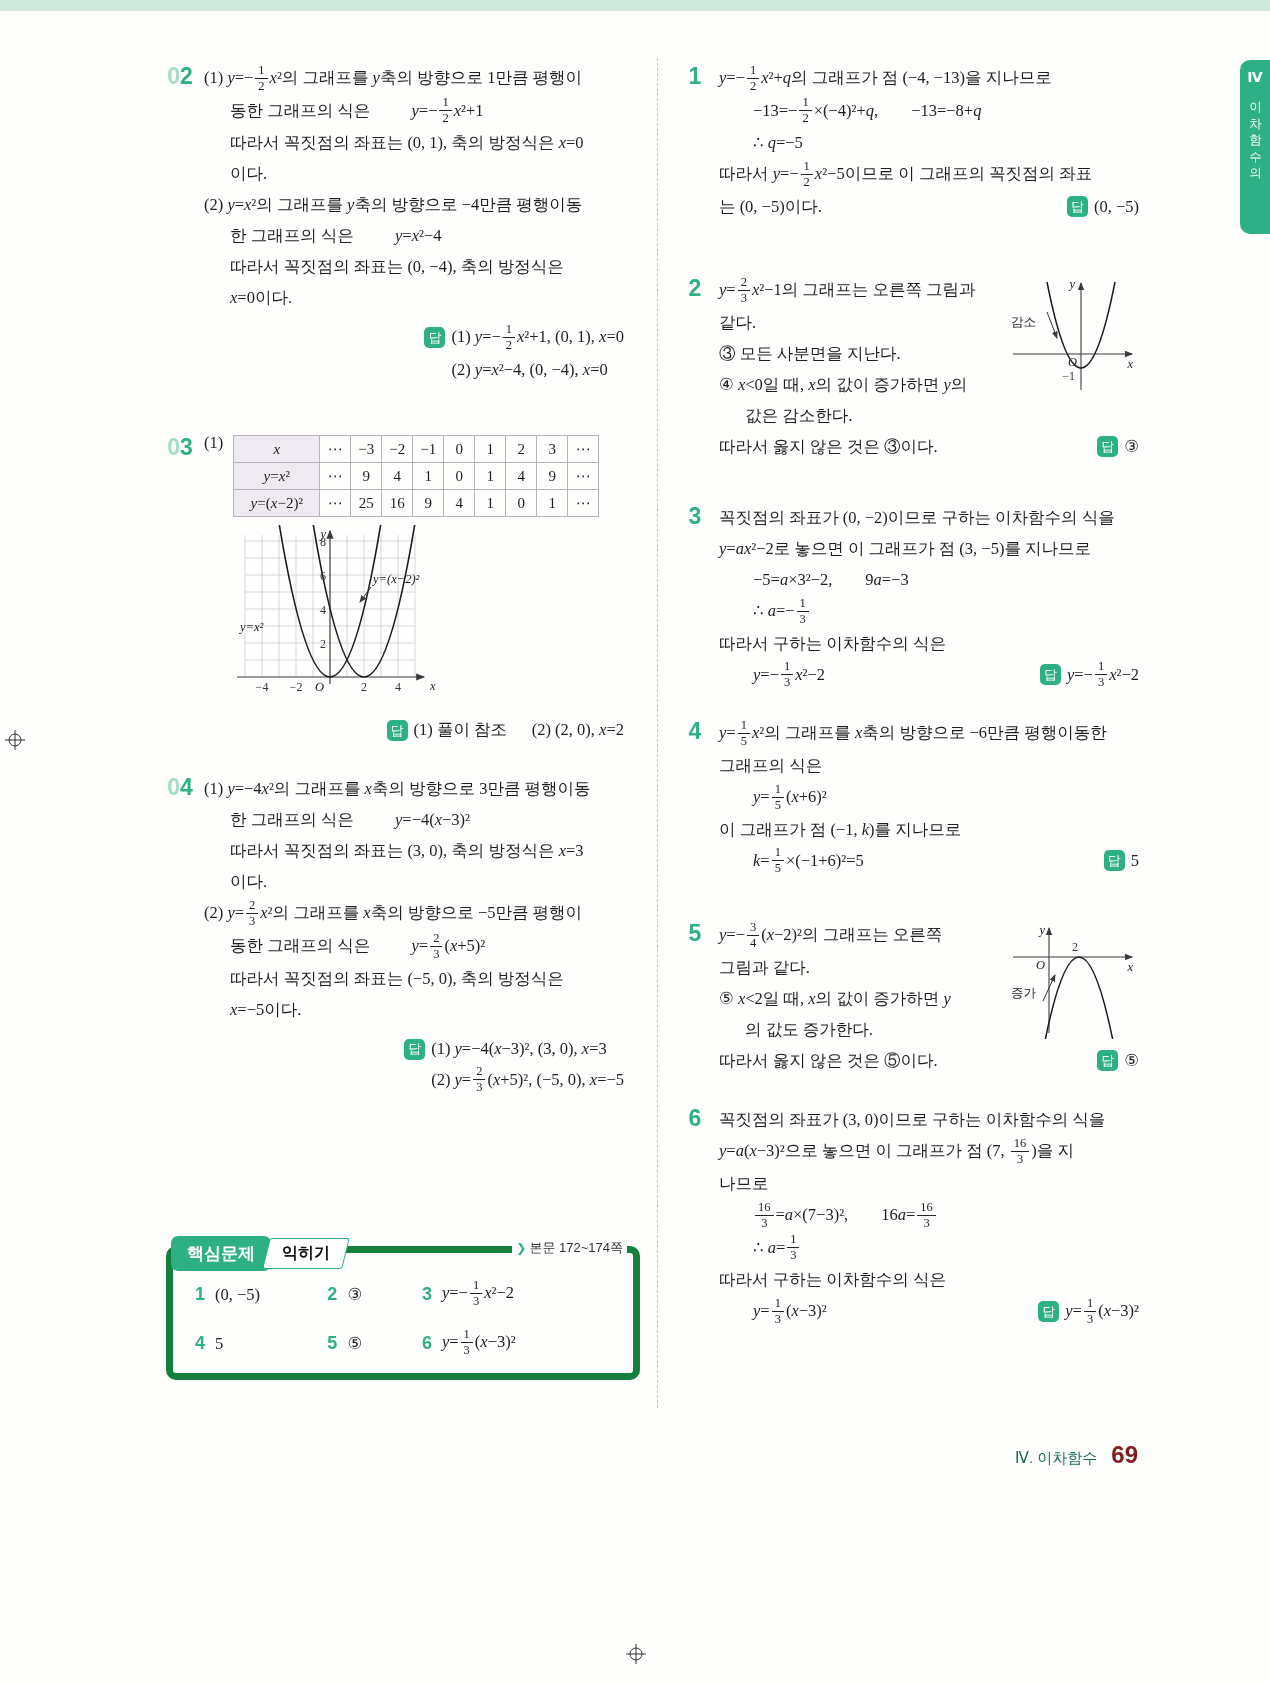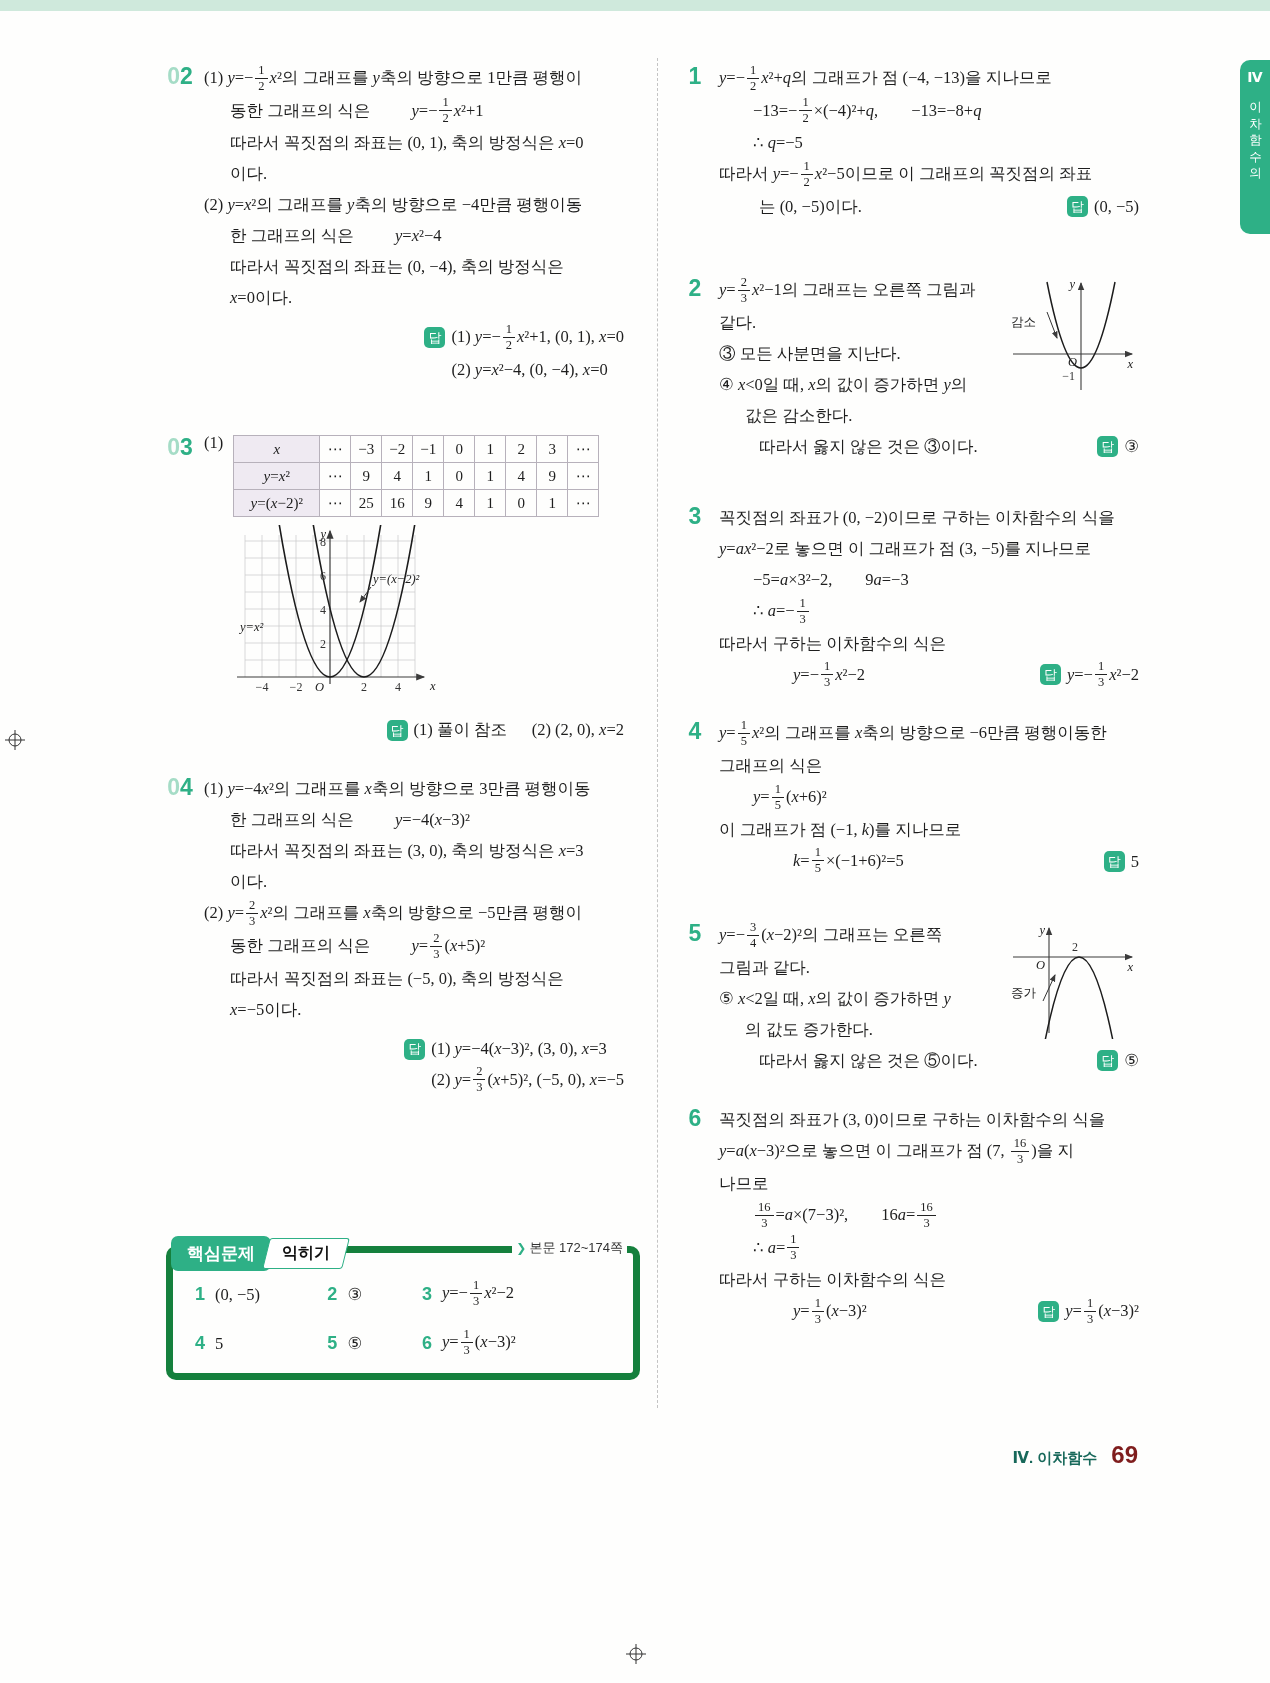--- a/index.html
+++ b/index.html
@@ -23,21 +23,21 @@
   .prob { display:flex; gap:10px; }
   .pnum { font-family:"Liberation Sans","DejaVu Sans",sans-serif; font-weight:bold; color:#2eb086;
           font-size:23px; line-height:1.25; min-width:28px;text-align:center; }
   .pnum.two::first-letter { color:#a5dcc6; }
   .pbody { flex:1; min-width:0; }
   .pbody::after { content:""; display:block; clear:both; }
 
   .ln { line-height:31px; min-height:31px; white-space:nowrap; }
   .ln.h   { padding-left:26px; }
   .ln.ind { padding-left:34px; }
-  .ln.split { display:flex; justify-content:space-between; align-items:center;margin-left:40px; }
+  .ln.split { display:flex; justify-content:space-between; align-items:flex-start; }
 
   i { font-style:italic; }
   .fr { display:inline-flex; flex-direction:column; text-align:center; vertical-align:middle;
         font-size:12.5px; line-height:1.2; margin:0 2px; font-style:normal; position:relative; top:-1px; }
   .fr b { font-weight:normal; padding:0 3px; min-width:10px; }
   .fr b:first-child { border-bottom:1px solid #222; }
 
   .bdg { display:inline-flex; width:21px; height:21px; background:#2eb086; color:#fff; border-radius:5px;
          align-items:center; justify-content:center; font-size:13px; flex:none;
          font-family:"Liberation Sans","DejaVu Sans",sans-serif; }
@@ -78,21 +78,21 @@
   .core-sub-text { display:inline-block; transform:skewX(14deg); font-weight:bold; font-size:16px; color:#111; }
   .core-ref { margin-left:auto; font-size:13px; color:#333; display:inline-flex; align-items:center; gap:3px;
               background:#fefefd; padding:0 4px; position:relative; top:-6px; }
   .core-ref .arr { color:#2eb086; font-size:12px; }
   .core-grid { display:grid; grid-template-columns:1.05fr 0.75fr 1.5fr; row-gap:18px; }
   .core-item { display:flex; align-items:center; gap:10px; white-space:nowrap; }
   .cnum { font-family:"Liberation Sans","DejaVu Sans",sans-serif; font-weight:bold; color:#2eb086; font-size:18px; }
 
   
   .chapfoot { position:absolute; top:1441px; right:132px; display:flex; align-items:baseline; gap:14px; }
-  .chapfoot .chap { font-family:"Liberation Sans","DejaVu Sans",sans-serif; font-weight:bold; font-size:15px; color:#17685a; }
+  .chapfoot .chap { font-family:"Liberation Sans","DejaVu Sans",sans-serif; font-weight:normal; font-size:15px; color:#17685a; }
   .chapfoot .pno { font-family:"Liberation Sans","DejaVu Sans",sans-serif; font-weight:bold; font-size:24px; color:#7f1d1d; }
   .printfoot { position:absolute; top:1728px; left:64px; right:60px; display:flex; justify-content:space-between;
                font-family:"Liberation Sans","DejaVu Sans",sans-serif; font-size:12.5px; color:#404040; white-space:pre; }
   .regmark { position:absolute; width:20px; height:20px; }
   .regmark.rm-left { left:5px; top:730px; }
   .regmark.rm-bottom { left:626px; top:1644px; }
 </style>
 </head>
 <body>
 

